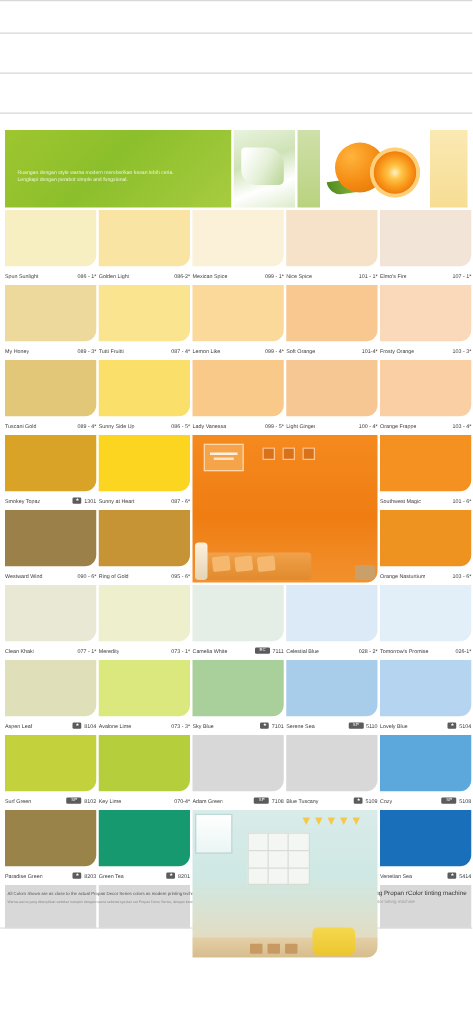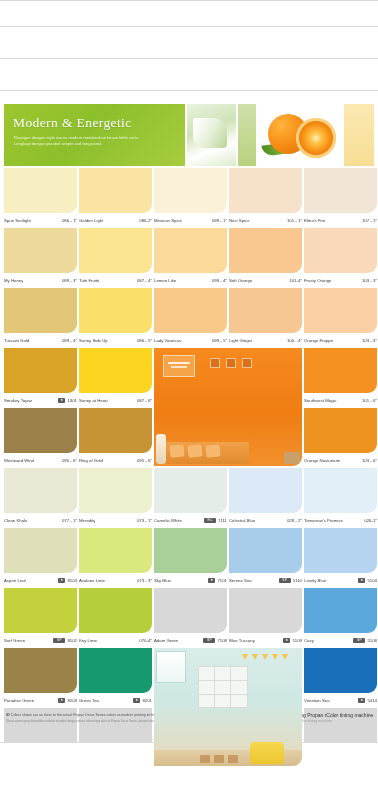--- a/index.html
+++ b/index.html
@@ -129,21 +129,20 @@
 
 <div class="page">
 
   <div class="rule" style="top:0px;"></div>
   <div class="rule" style="top:26px;"></div>
   <div class="rule" style="top:58px;"></div>
   <div class="rule" style="top:90px;"></div>
 
   <div class="banner">
     <div class="banner-green">
-      <div class="banner-title">Modern &amp; Energetic</div>
       <div class="banner-sub">
         <div>Ruangan dengan style warna modern memberikan kesan lebih ceria.</div>
         <div>Lengkapi dengan perabot simple and fungsional.</div>
       </div>
     </div>
     <div class="banner-photo ph-spa"></div>
     <div class="banner-photo ph-gap"></div>
     <div class="banner-photo ph-orange">
       <div class="leaf"></div>
       <div class="o1"></div>

